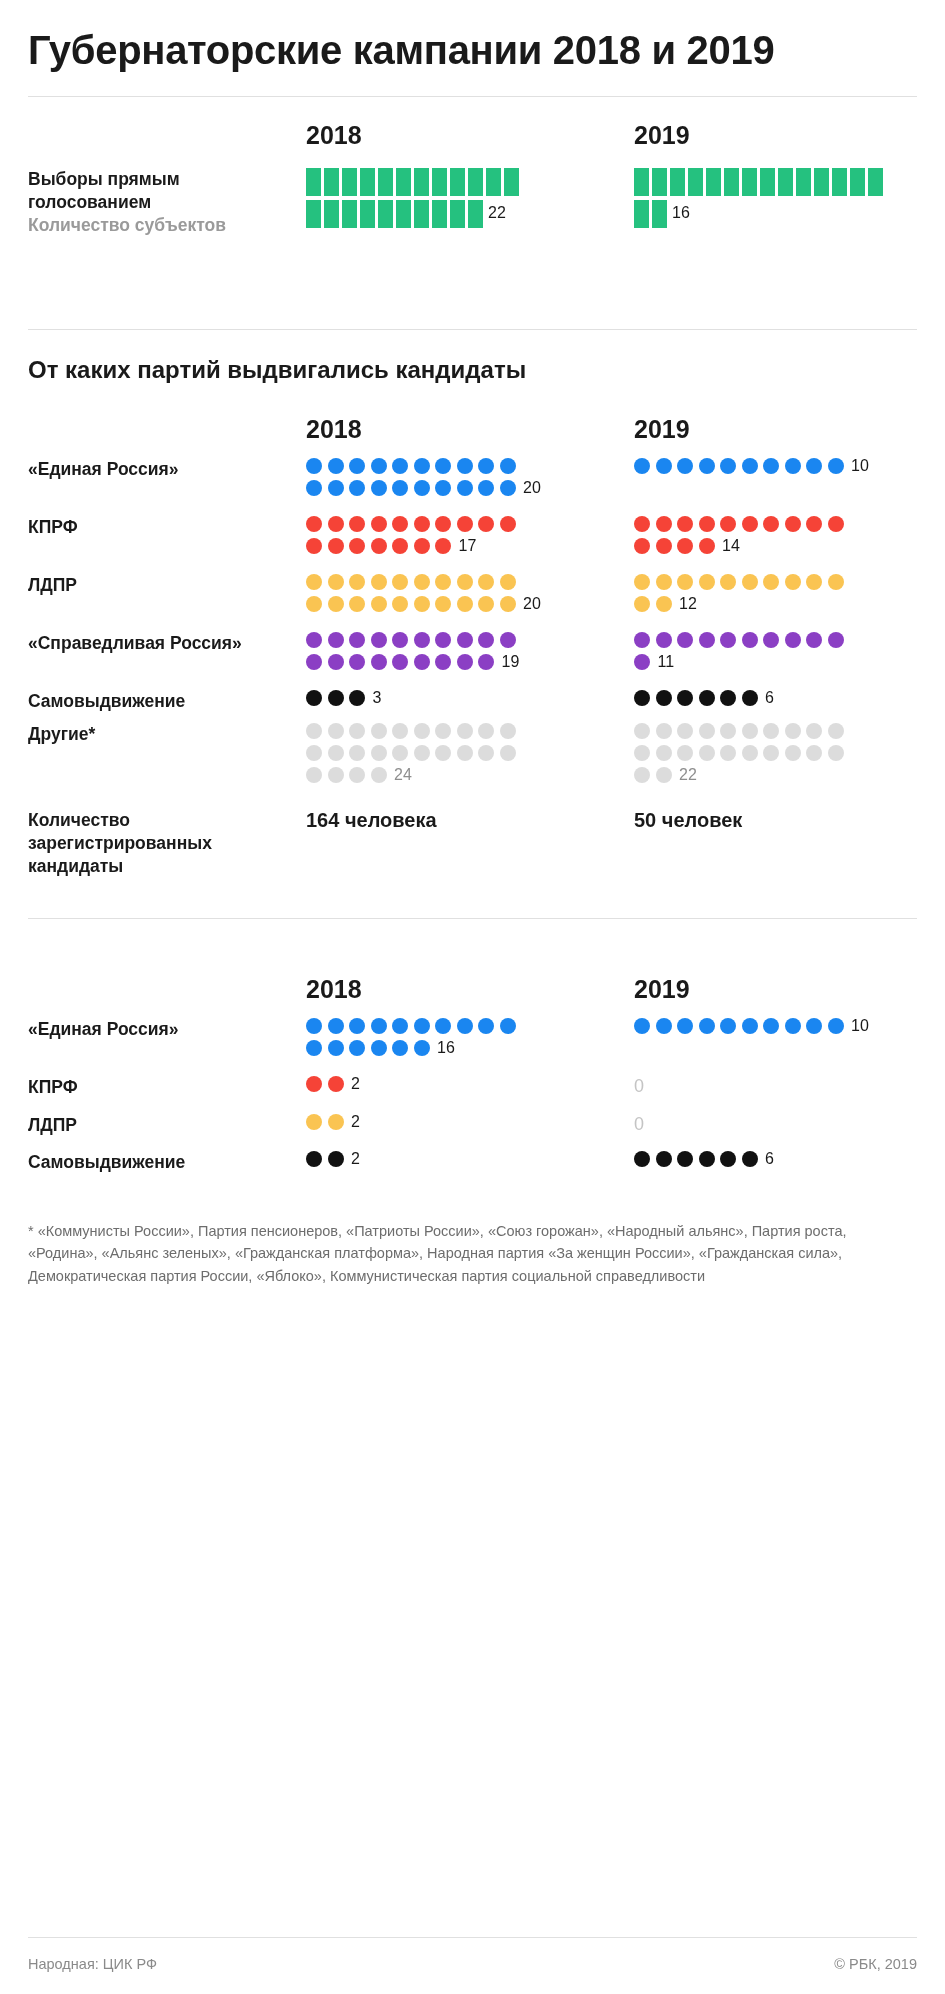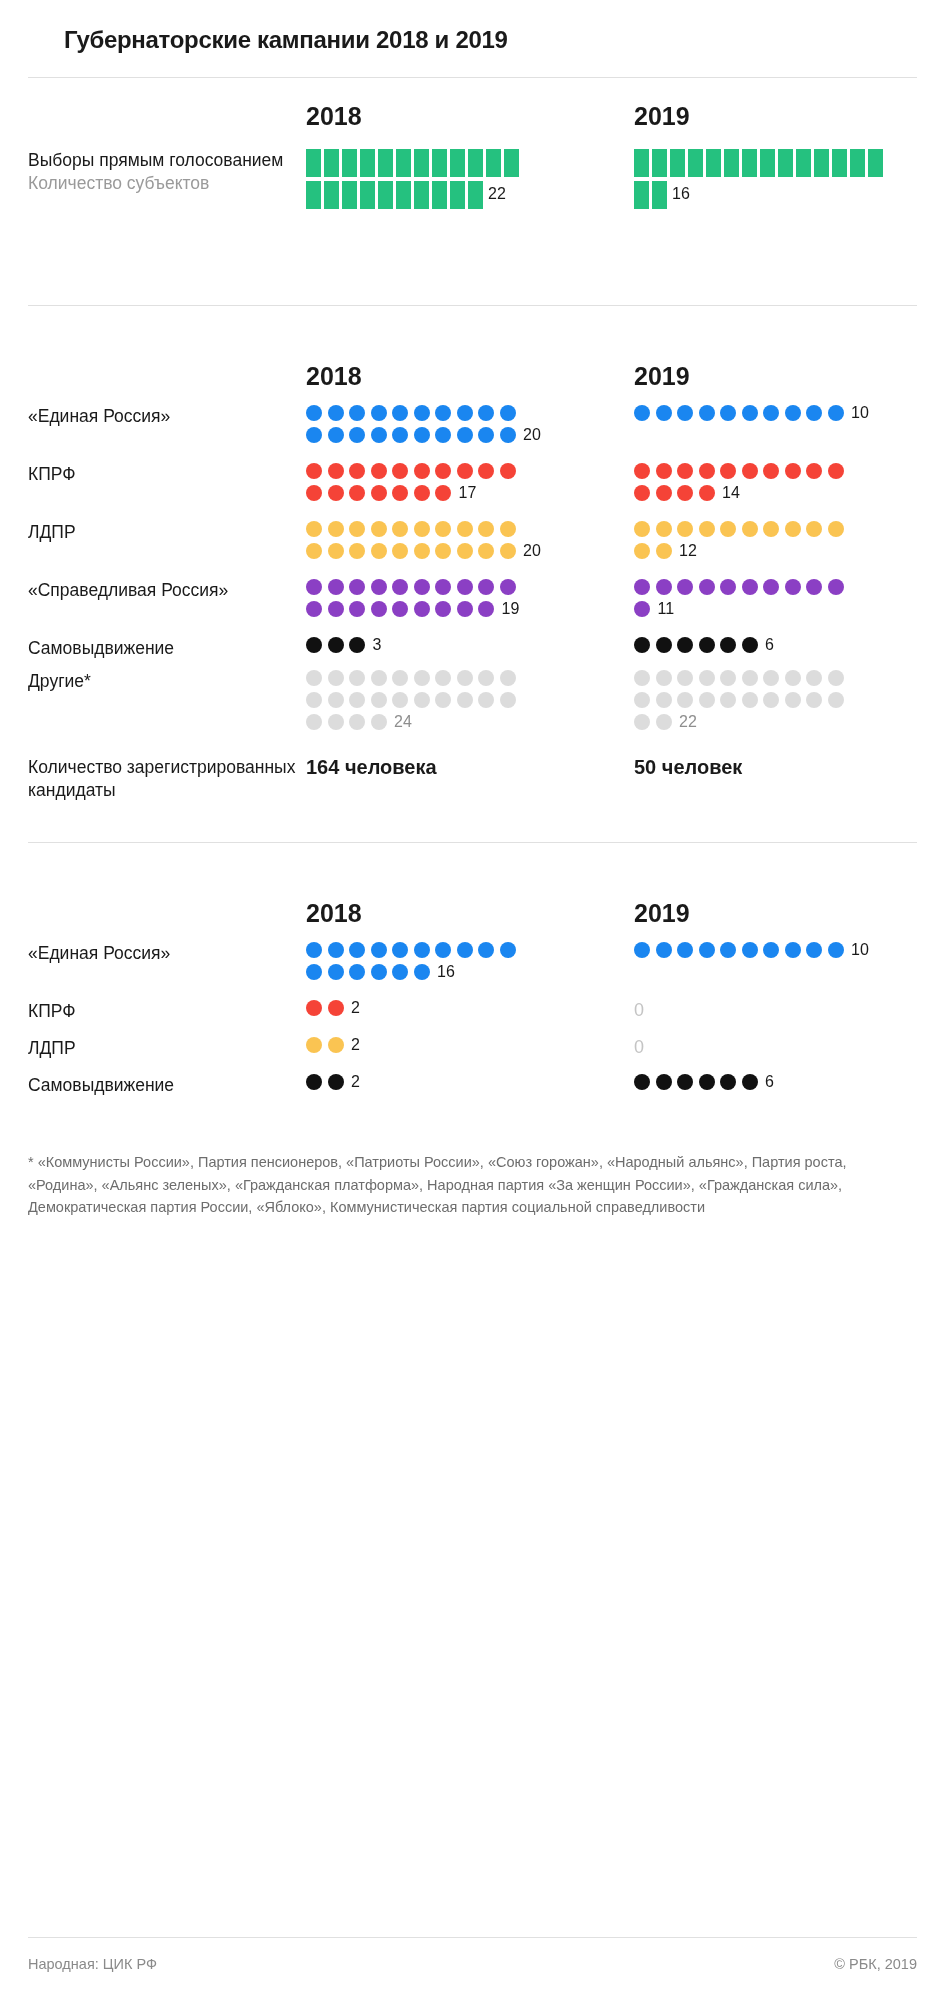--- a/index.html
+++ b/index.html
@@ -17,27 +17,26 @@
   .page {
     position: relative;
     width: 945px;
     height: 1994px;
     box-sizing: border-box;
     padding: 0 28px;
   }
 
   
   .main-title {
-    font-size: 24px;
+    font-size: 40px;
     font-weight: bold;
     letter-spacing: -0.3px;
     padding-top: 26px;
     line-height: 1.2;
     color: #1a1a1a;
-    margin-left: 36px;
   }
   .section-title {
     font-size: 24px;
     font-weight: bold;
     color: #1a1a1a;
     line-height: 1.2;
   }
   .divider {
     height: 1px;
     background: #e0e0e0;
@@ -63,20 +62,21 @@
     font-weight: bold;
     color: #1a1a1a;
     padding-bottom: 6px;
   }
 
   .row-label {
     font-size: 17.5px;
     line-height: 1.32;
     color: #1a1a1a;
     padding-right: 12px;
+    font-weight: bold;
   }
   .row-label .sub {
     color: #9a9a9a;
   }
   .big-value {
     font-size: 20px;
     font-weight: bold;
     color: #1a1a1a;
   }
   .zero-value {
@@ -120,21 +120,20 @@
   }
   .count.grey { color: #8e8e8e; }
 
   .chart-cell { position: relative; }
 
   
   .footnote {
     font-size: 14.5px;
     color: #6d6d6d;
     line-height: 1.55;
-    margin-top: 8px;
   }
   .source-bar {
     position: absolute;
     left: 28px;
     right: 28px;
     bottom: 22px;
     display: flex;
     justify-content: space-between;
     align-items: center;
     font-size: 14.5px;
@@ -184,20 +183,21 @@
     <tr style="height:30px">
           <td colspan="3"></td>
         </tr>
   </tbody>
     </table>
 
   <div style="height:62px"></div>
   <div class="divider"></div>
   <div style="height:26px"></div>
 
+  <div class="section-title">От каких партий выдвигались кандидаты</div>
   <div style="height:30px"></div>
 
   <table class="grid">
     <tbody>
         <tr>
       <td class="col-label"></td>
       <td class="col-2018 year-head">2018</td>
       <td class="col-2019 year-head">2019</td>
     </tr>
     <tr style="height:14px">

